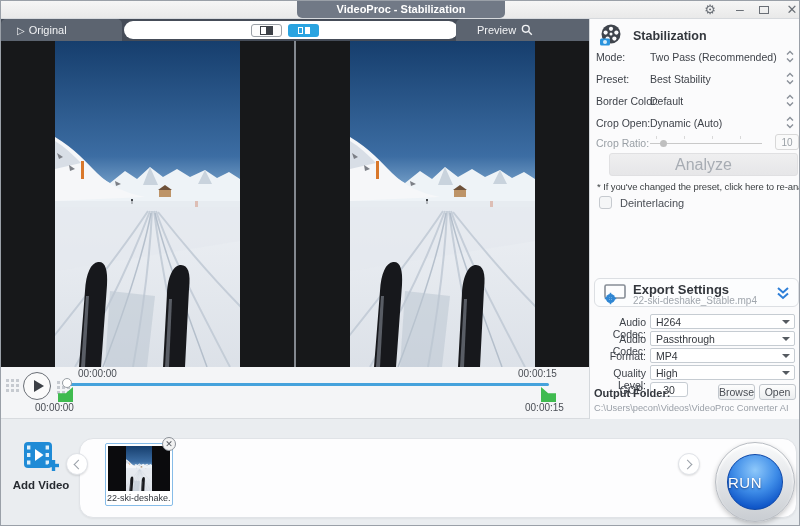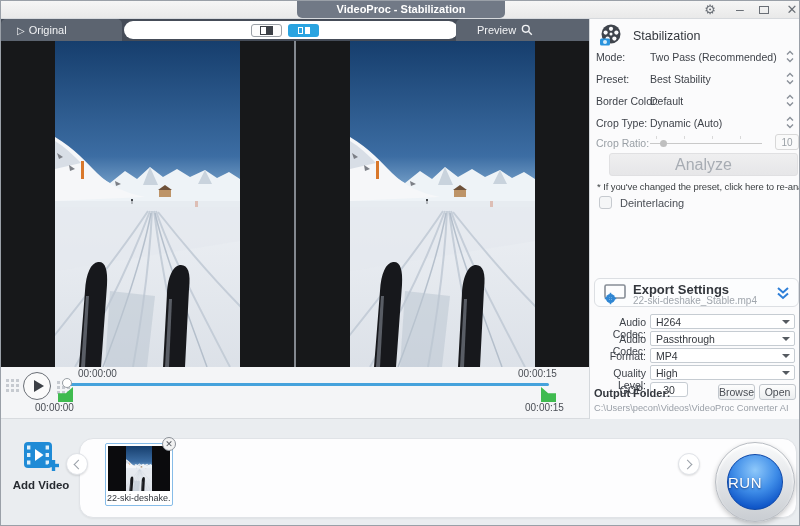--- a/index.html
+++ b/index.html
@@ -46,21 +46,21 @@
   .tl-label { position:absolute; font-size:10px; color:#4a4e55; white-space:nowrap; }
   .tl-bar { position:absolute; left:67px; top:16px; width:481px; height:3px; background:#45a2dc; border-radius:2px; }
   .playhead { position:absolute; left:61px; top:11px; width:10px; height:10px; background:#fff; border:1px solid #9aa0a6; border-radius:50%; }
   .handle { position:absolute; top:20px; width:15px; height:15px; background:#3fbb4f; }
   .handle.l { left:57px; clip-path:polygon(0 42%, 52% 42%, 100% 0, 100% 100%, 0 100%); }
   .handle.r { left:540px; clip-path:polygon(0 0, 48% 42%, 100% 42%, 100% 100%, 0 100%); }
 
   
   .rpanel { position:absolute; left:588px; top:18px; width:212px; height:406px; background:#fbfbfc; border-left:1px solid #d4d8dc; }
   .rp-head { position:absolute; left:8px; top:4px; display:flex; align-items:center; }
-  .rp-title { font-size:12.5px; font-weight:normal; color:#33373d; margin-left:9px; }
+  .rp-title { font-size:12.5px; font-weight:bold; color:#33373d; margin-left:9px; }
   .frow { position:absolute; left:6px; width:200px; height:16px; }
   .frow .lab { position:absolute; left:0; top:2px; font-size:10.5px; }
   .frow .val { position:absolute; left:54px; top:2px; font-size:10.5px; }
   .frow .spin { position:absolute; right:2px; top:1px; }
   .cr-lab { position:absolute; left:6px; top:3px; font-size:10.5px; color:#9aa0a6; }
   .cr-track { position:absolute; left:60px; top:9px; width:112px; height:1px; background:#c9c9c9; }
   .cr-thumb { position:absolute; left:70px; top:6px; width:7px; height:7px; border-radius:50%; background:#bfbfbf; }
   .cr-tick { position:absolute; top:2px; width:1px; height:3px; background:#d9d9d9; }
   .cr-box { position:absolute; right:3px; top:0; width:24px; height:16px; border:1px solid #d8d8d8; border-radius:3px; background:#fafafa; font-size:10px; color:#9aa0a6; text-align:center; line-height:15px; }
   .analyze { position:absolute; left:19px; top:134px; width:189px; height:23px; background:linear-gradient(#efeff0,#e6e6e8); border:1px solid #e0e0e2; border-radius:3px; color:#a7acb3; font-size:16px; text-align:center; line-height:22px; }
@@ -261,21 +261,21 @@
         </svg>
     </div>
     <div class="frow" style="top:74px">
       <span class="lab">Border Color:</span>
       <span class="val">Default</span>
       <svg class="spin" width="8" height="13">
           <use href="#spin-ic"></use>
         </svg>
     </div>
     <div class="frow" style="top:96px">
-      <span class="lab">Crop Type:</span>
+      <span class="lab">Crop Open:</span>
       <span class="val">Dynamic (Auto)</span>
       <svg class="spin" width="8" height="13">
           <use href="#spin-ic"></use>
         </svg>
     </div>
 
     <div class="abs" style="left:0;top:115px;width:212px;height:18px">
       <span class="cr-lab">Crop Ratio:</span>
       <div class="cr-track"></div>
       <div class="cr-tick" style="left:66px"></div>

